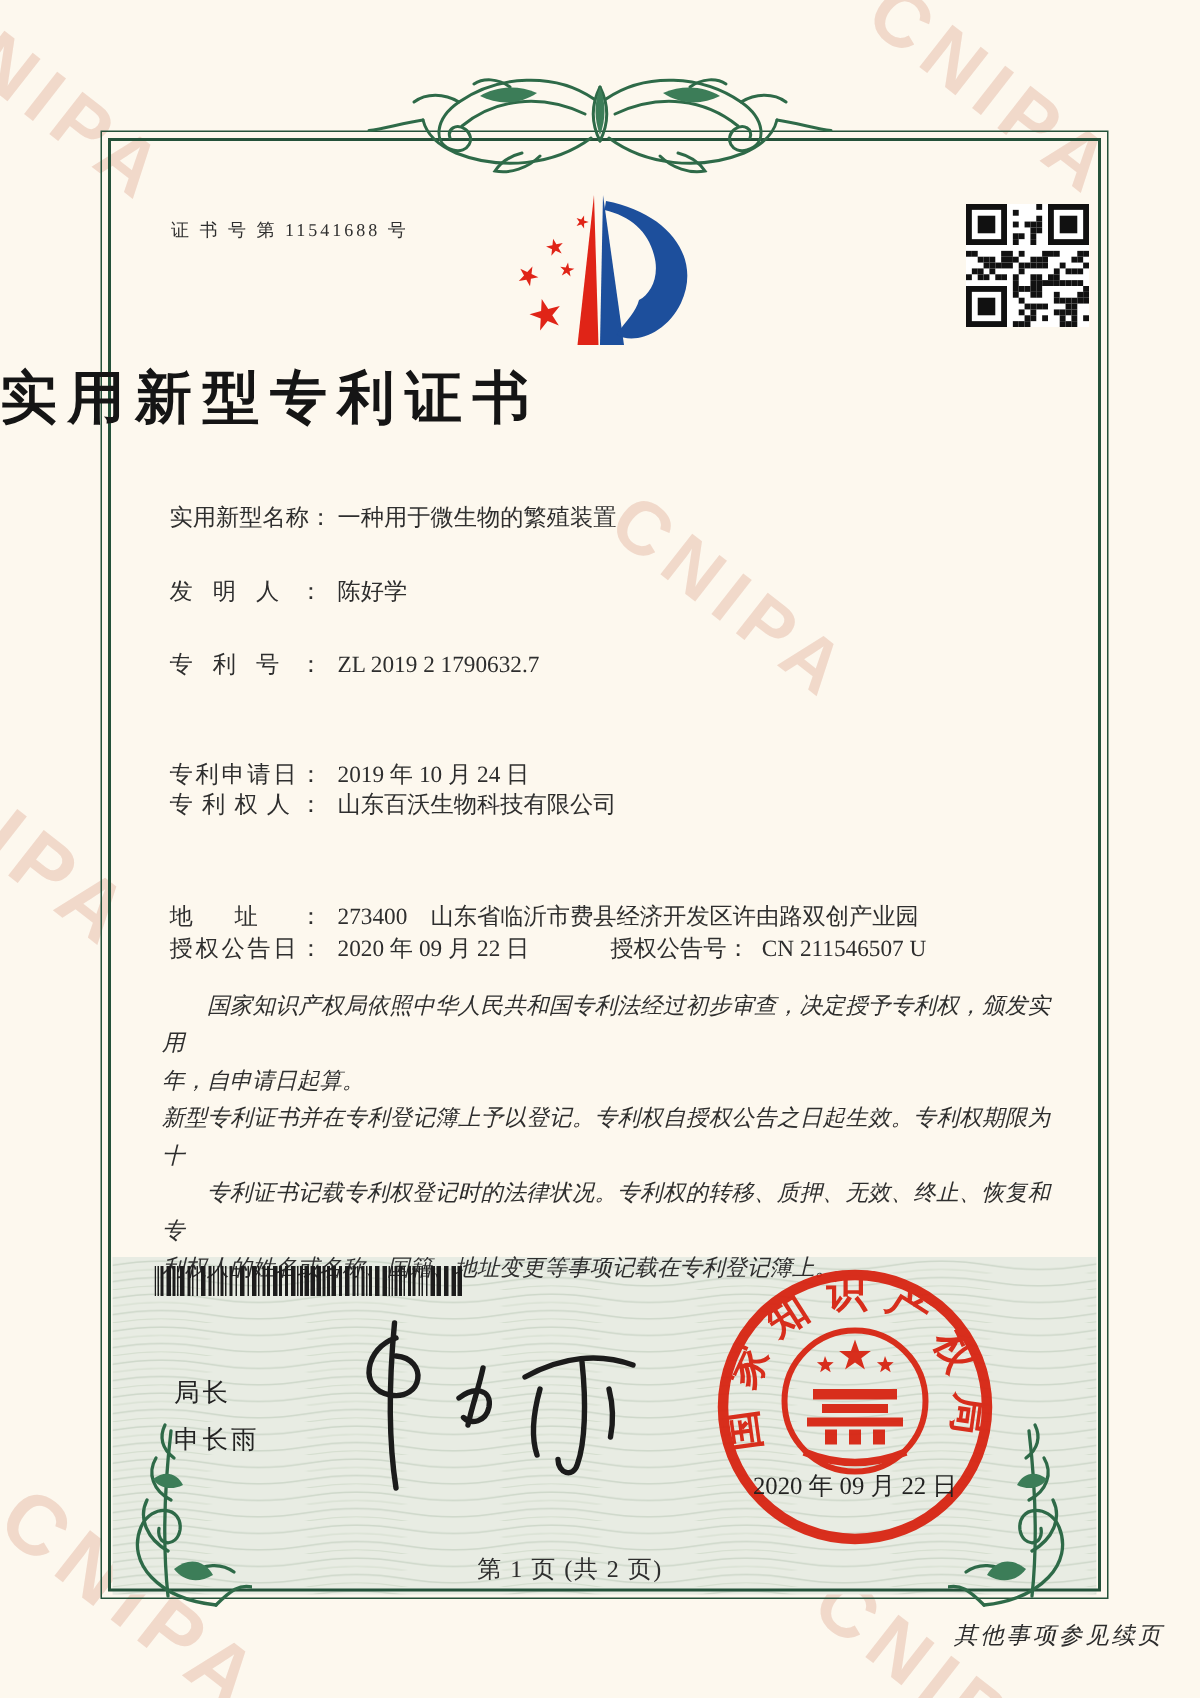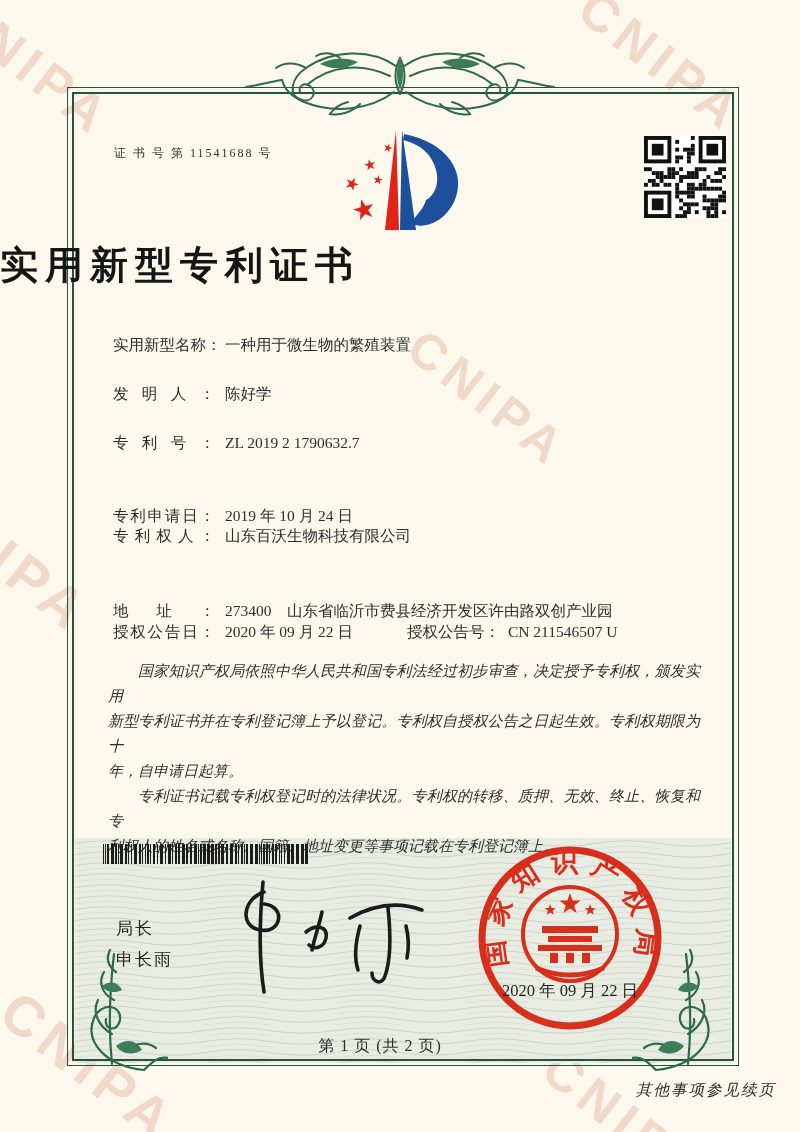--- a/index.html
+++ b/index.html
@@ -320,22 +320,22 @@
   </div>
   <div class="frow" style="top:601px;">
     <span class="flab">地址：</span><span class="fval">273400　山东省临沂市费县经济开发区许由路双创产业园</span>
   </div>
   <div class="frow" style="top:622px;">
     <span class="flab">授权公告日：</span><span class="fval">2020 年 09 月 22 日</span><span class="flab2">授权公告号：</span><span class="fval2">CN 211546507 U</span>
   </div>
 
   <div class="paras">
     <div class="pline indent">国家知识产权局依照中华人民共和国专利法经过初步审查，决定授予专利权，颁发实用</div>
+    <div class="pline short">年，自申请日起算。</div>
     <div class="pline">新型专利证书并在专利登记簿上予以登记。专利权自授权公告之日起生效。专利权期限为十</div>
-    <div class="pline short">年，自申请日起算。</div>
     <div class="pline indent">专利证书记载专利权登记时的法律状况。专利权的转移、质押、无效、终止、恢复和专</div>
     <div class="pline short">利权人的姓名或名称、国籍、地址变更等事项记载在专利登记簿上。</div>
   </div>
 
   <svg id="barcode-svg" class="barcode" width="208" height="20" xmlns="http://www.w3.org/2000/svg">
       <rect x="0" y="0" width="1" height="20" fill="#1c1c1c"></rect>
       <rect x="2" y="0" width="1" height="20" fill="#1c1c1c"></rect>
       <rect x="4" y="0" width="2" height="20" fill="#1c1c1c"></rect>
       <rect x="8" y="0" width="3" height="20" fill="#1c1c1c"></rect>
       <rect x="12" y="0" width="2" height="20" fill="#1c1c1c"></rect>

